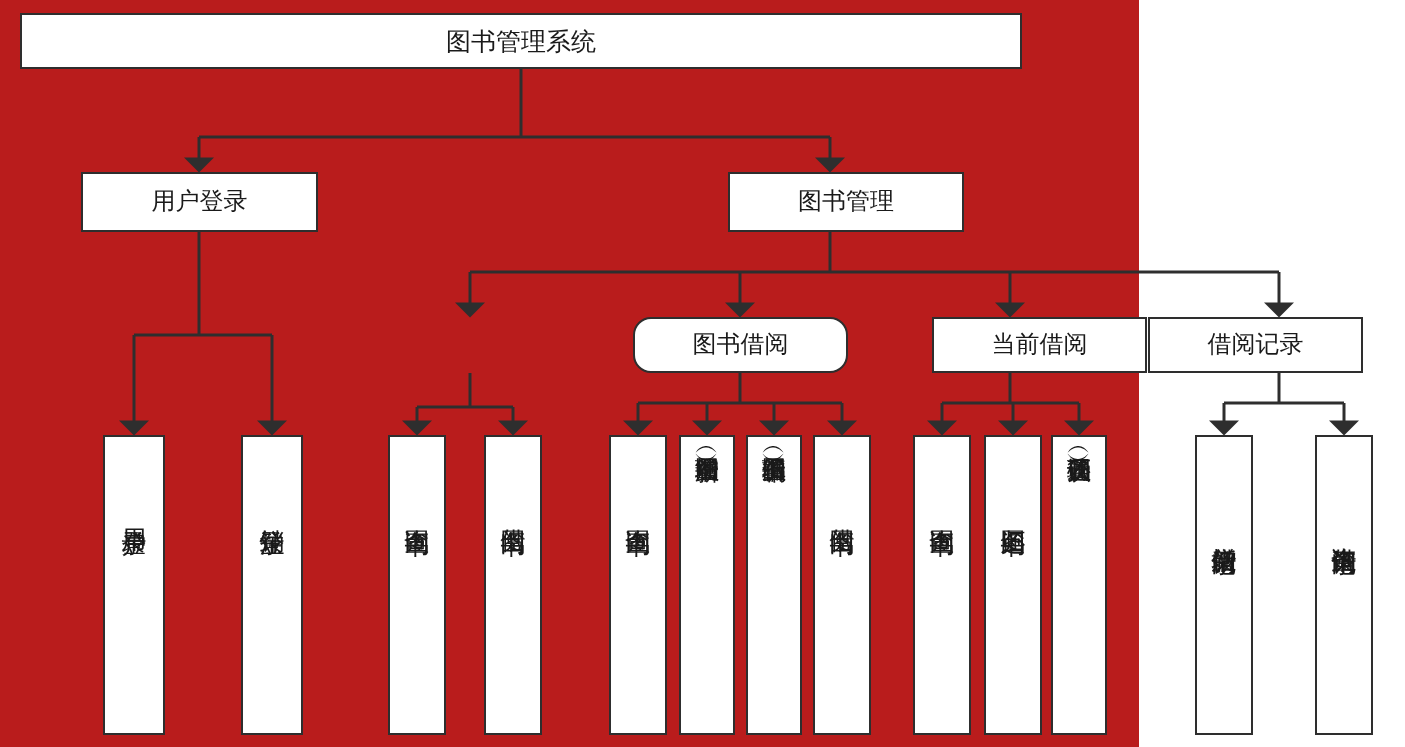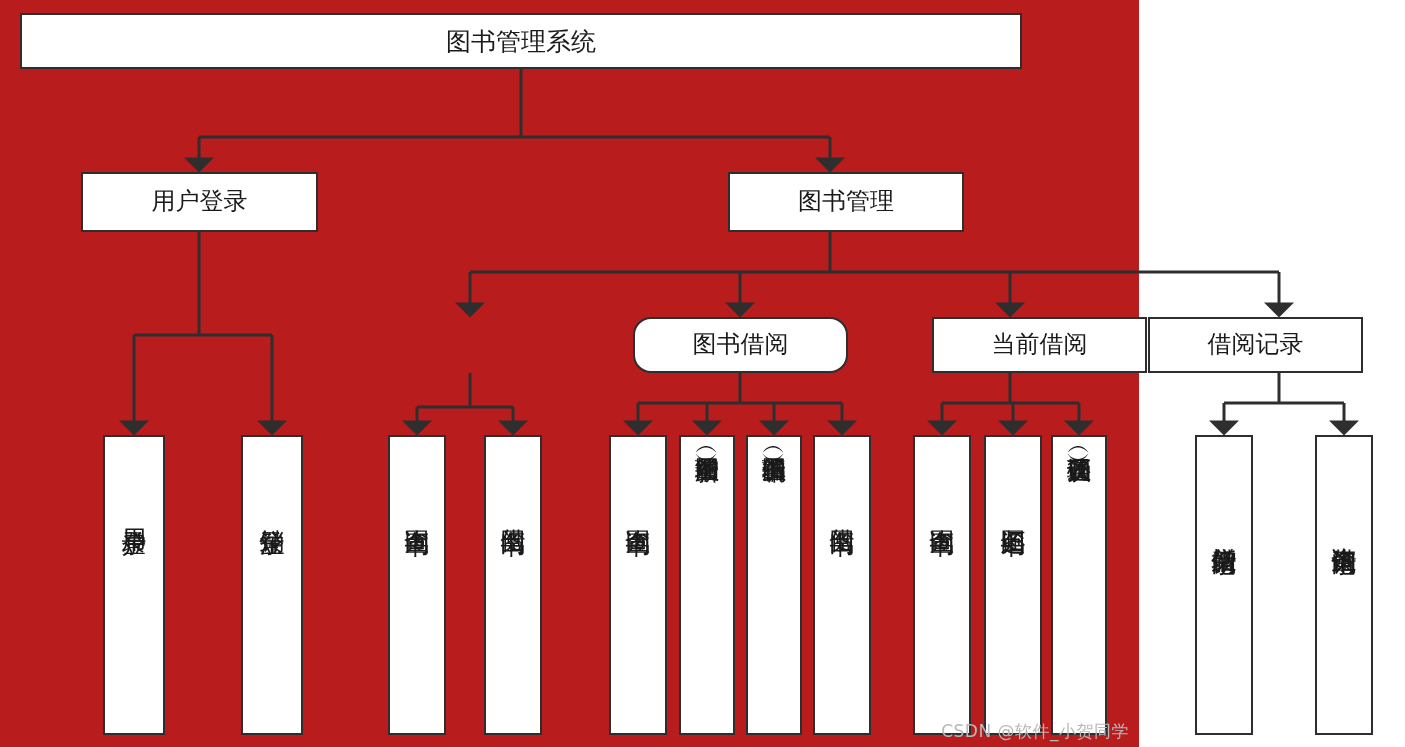--- a/index.html
+++ b/index.html
@@ -208,15 +208,14 @@
   </div>
 
   <div class="node vertical lowmid" style="left:1195px; top:435px; width:58px; height:300px;">
     <span class="node-label">新增借阅记录</span>
   </div>
 
   <div class="node vertical lowmid" style="left:1315px; top:435px; width:58px; height:300px;">
     <span class="node-label">查询借阅记录</span>
   </div>
 
-  <div class="watermark">CSDN @软件_小贺同学</div>
 
 </div>
 
 </body></html>

